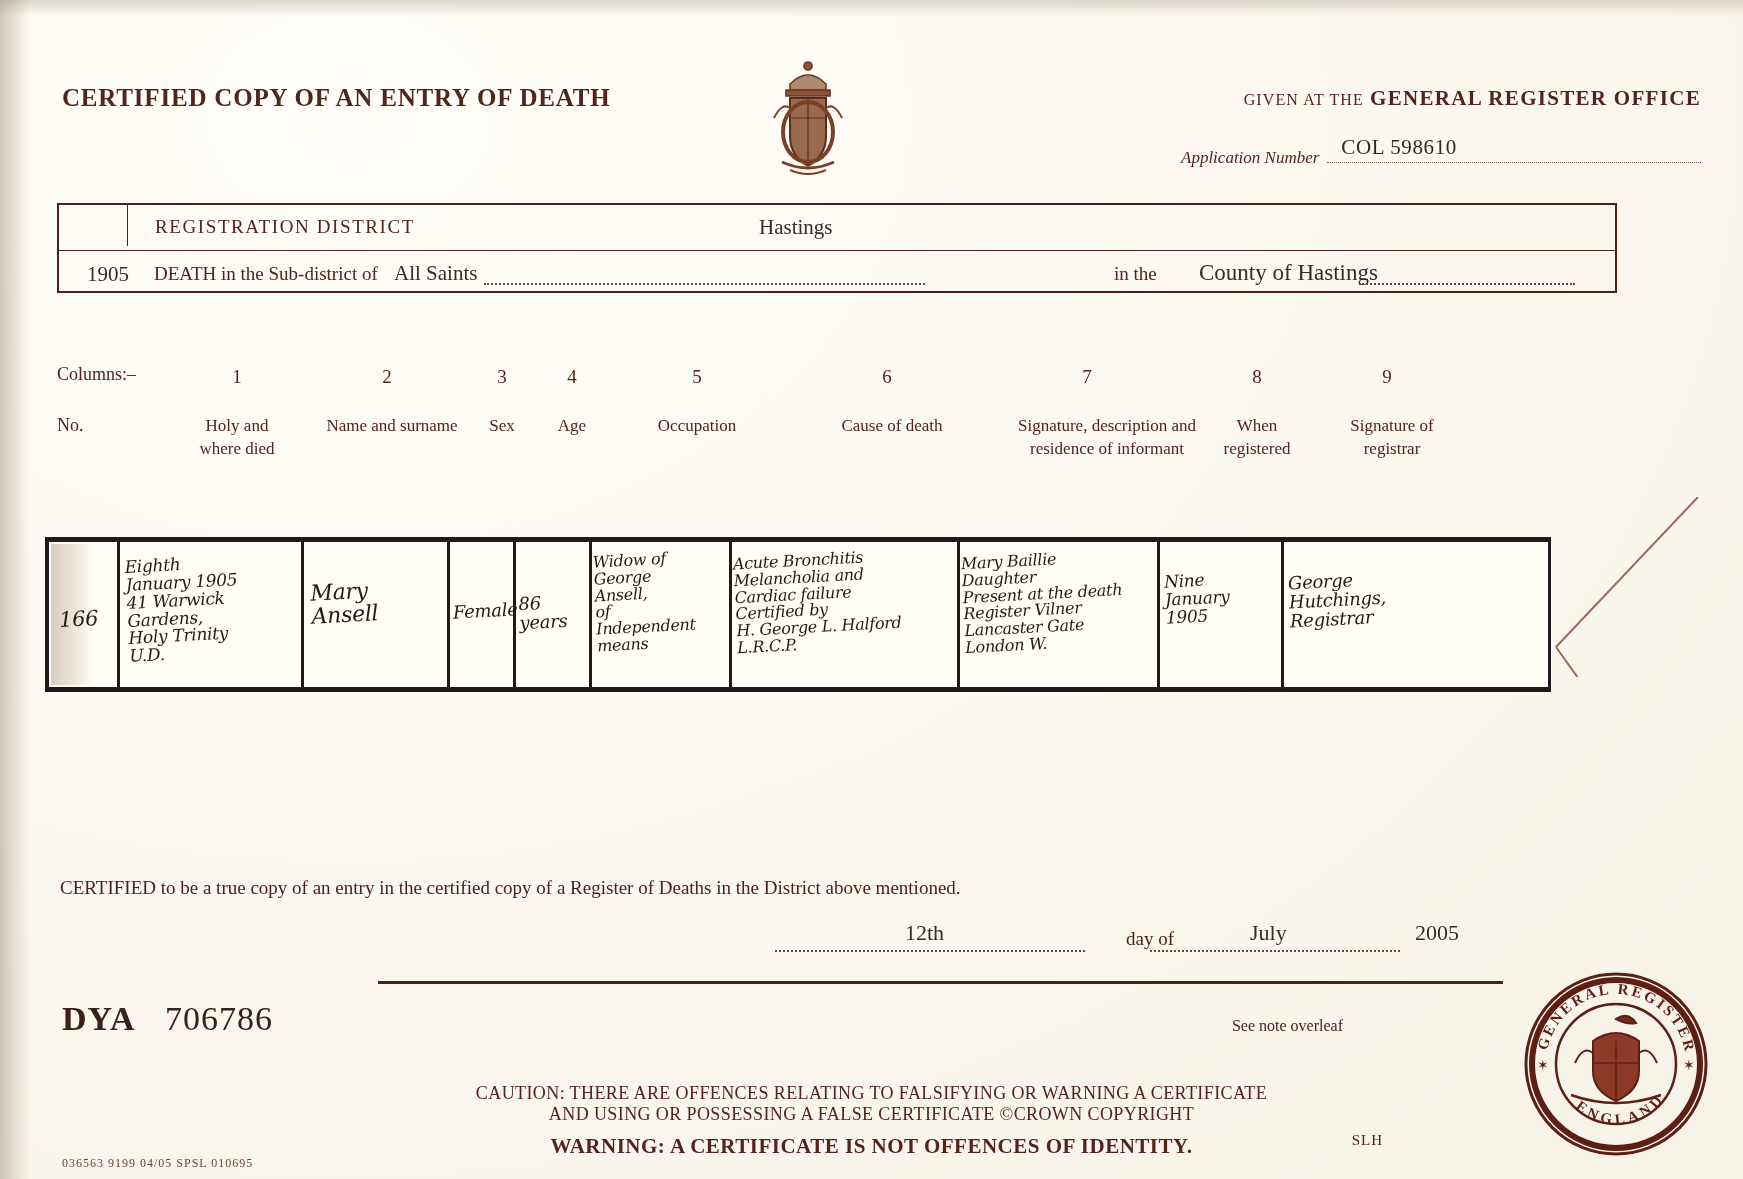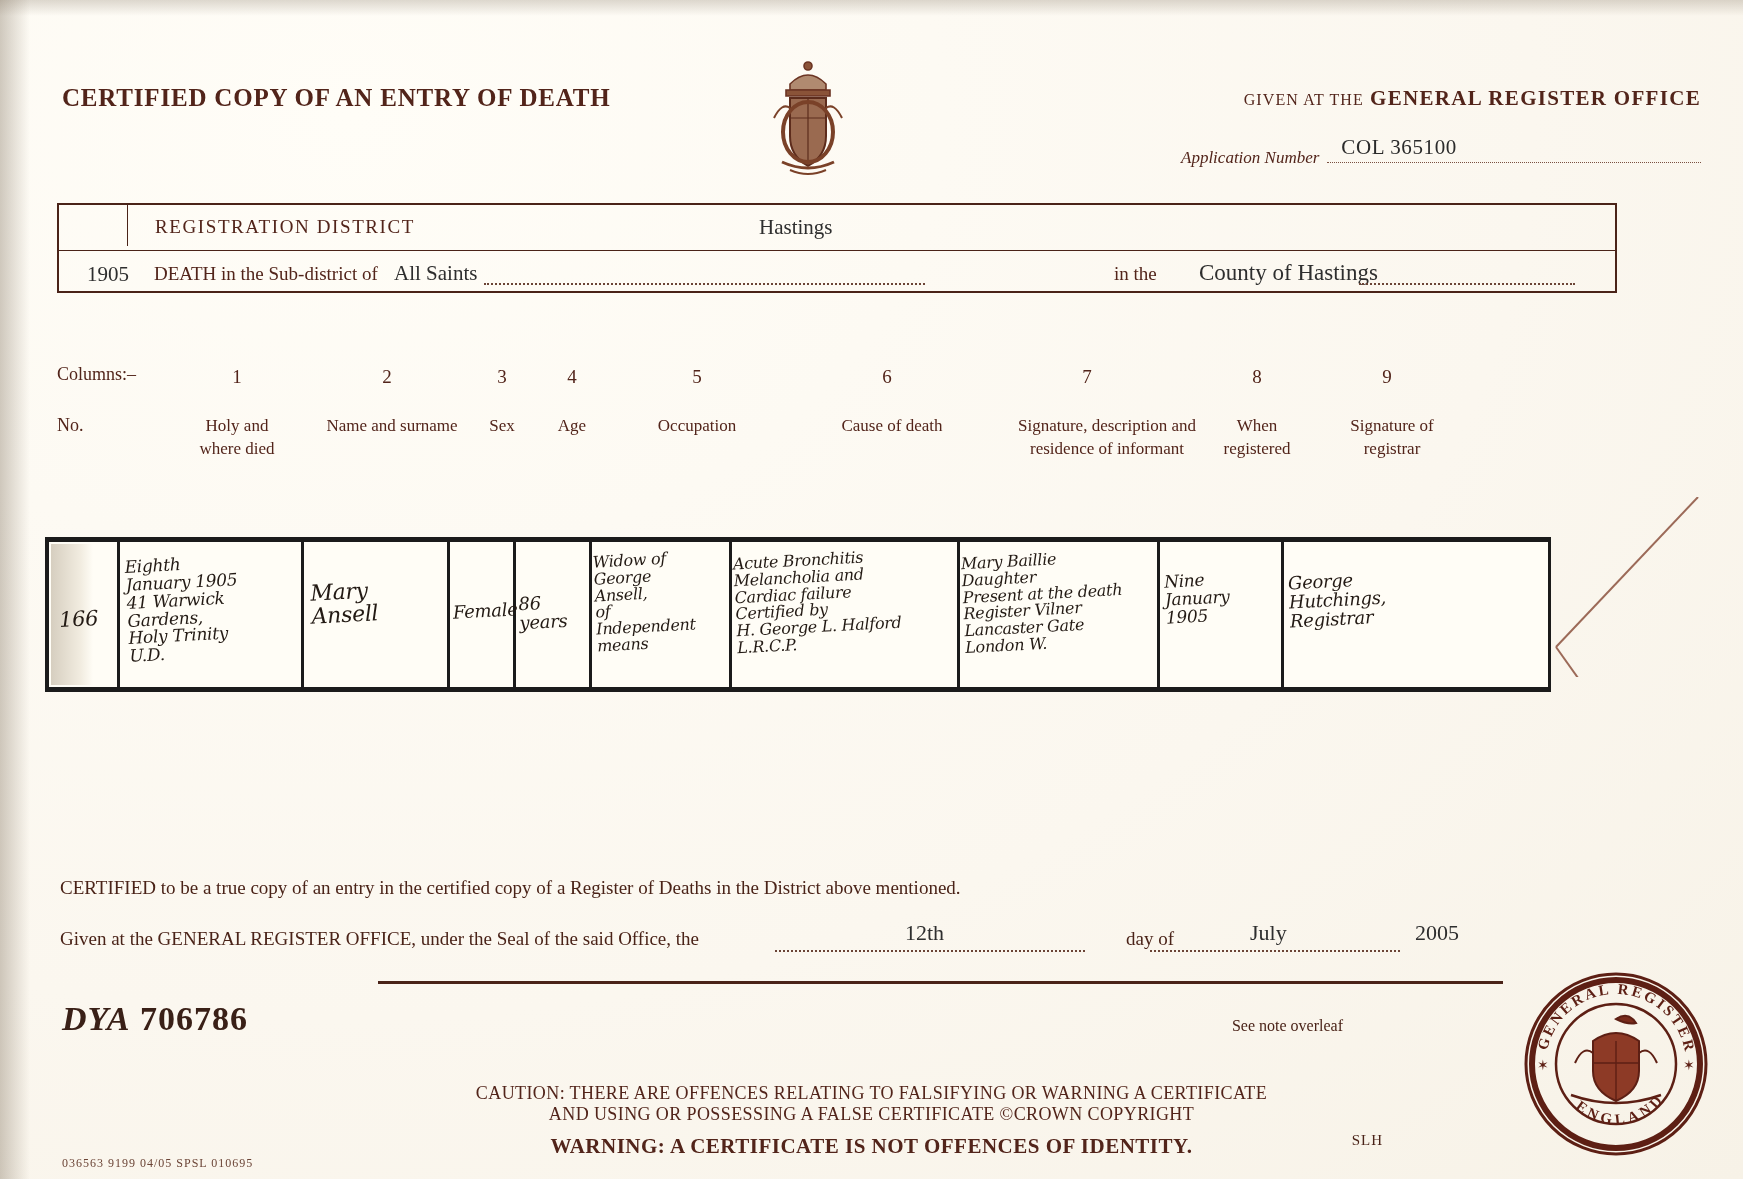--- a/index.html
+++ b/index.html
@@ -274,22 +274,22 @@
   }
 
   
   .serial {
     position: absolute;
     left: 62px; top: 1000px;
     font-size: 34px;
     letter-spacing: 1px;
     color: #3a2017;
   }
-  .serial .pre { font-weight: bold; font-style: italic; }
-  .serial .num { font-weight: bold; }
+  .serial .pre { font-weight: bold; }
+  .serial .num { font-weight: normal; margin-left: 20px; }
 
   .note-overleaf {
     position: absolute;
     right: 400px; top: 1017px;
     font-size: 16px;
     color: #4a2318;
   }
 
   
   .caution {
@@ -370,21 +370,21 @@
   </div>
 
   <div class="hdr-right">
     <span class="small">GIVEN AT THE</span>
     <span class="big">GENERAL REGISTER OFFICE</span>
   </div>
 
   <div class="appno-row">
     <span class="appno-label">Application Number</span>
     <span class="appno-line">
-      <span class="appno-value">COL 365100</span>
+      <span class="appno-value">COL 598610</span>
     </span>
   </div>
 
   <div class="regbox">
     <div class="inner-line"></div>
     <div class="reg-left-tick"></div>
     <div class="reg-district-label">REGISTRATION DISTRICT</div>
     <div class="reg-district-value">Hastings</div>
     <div class="reg-year">1905</div>
     <div class="reg-sub-text">DEATH in the Sub-district of</div>
@@ -486,21 +486,20 @@
   </div>
 
   <div class="tail">
     <svg viewBox="0 0 160 180" width="160" height="180" aria-hidden="true">
       <path d="M150 0 L8 150" stroke="#9c6a58" stroke-width="2" fill="none"></path>
       <path d="M8 150 L40 195" stroke="#9c6a58" stroke-width="2" fill="none"></path>
     </svg>
   </div>
 
   <div class="cert-line-1">CERTIFIED to be a true copy of an entry in the certified copy of a Register of Deaths in the District above mentioned.</div>
-  <div class="cert-line-2">Given at the GENERAL REGISTER OFFICE, under the Seal of the said Office, the</div>
   <div class="dots-c"></div>
   <div class="cert-day">12th</div>
   <div class="cert-dayof">day of</div>
   <div class="dots-d"></div>
   <div class="cert-month">July</div>
   <div class="cert-year">2005</div>
 
   <div class="rule"></div>
 
   <div class="serial">

